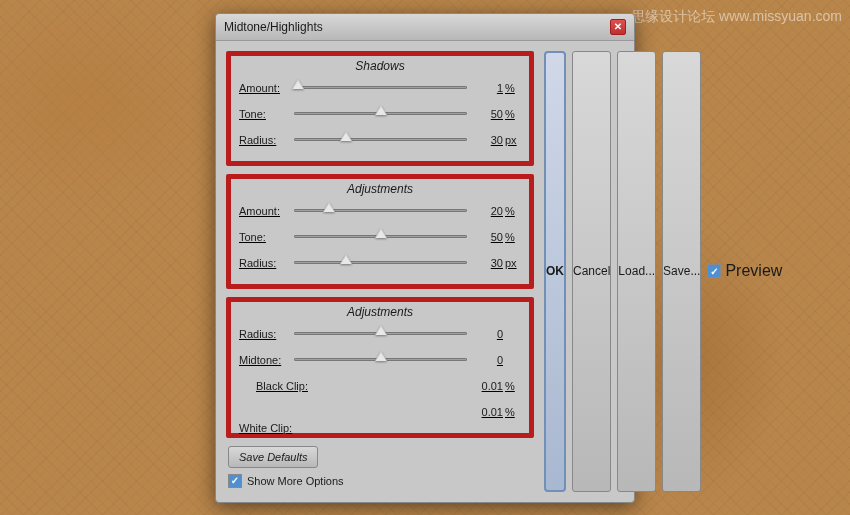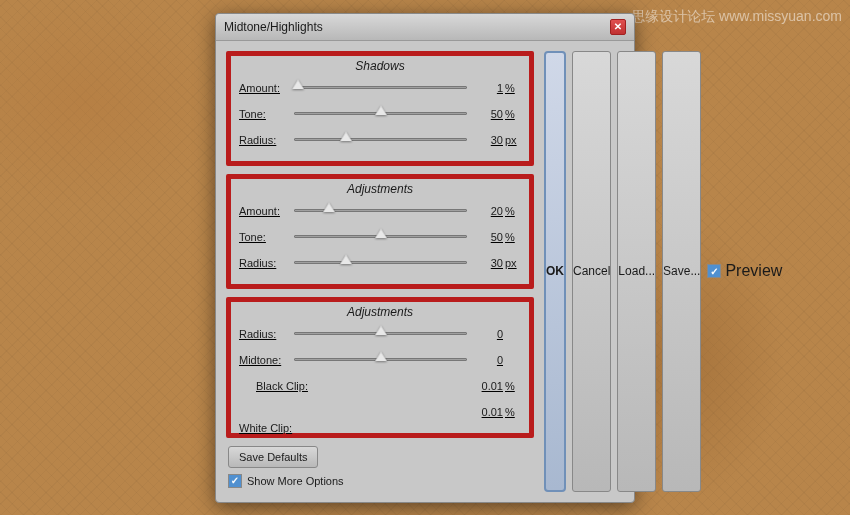--- a/index.html
+++ b/index.html
@@ -201,20 +201,21 @@
     .save-defaults-btn {
       background: linear-gradient(to bottom, #d8d8d8, #b8b8b8);
       border: 1px solid #888;
       border-radius: 3px;
       padding: 4px 10px;
       font-size: 11px;
       cursor: pointer;
       color: #1a1a1a;
       margin-bottom: 6px;
       display: inline-block;
+      font-style: italic;
     }
 
     .checkbox-row {
       display: flex;
       align-items: center;
       gap: 5px;
     }
 
     .checkbox-custom {
       width: 14px;

